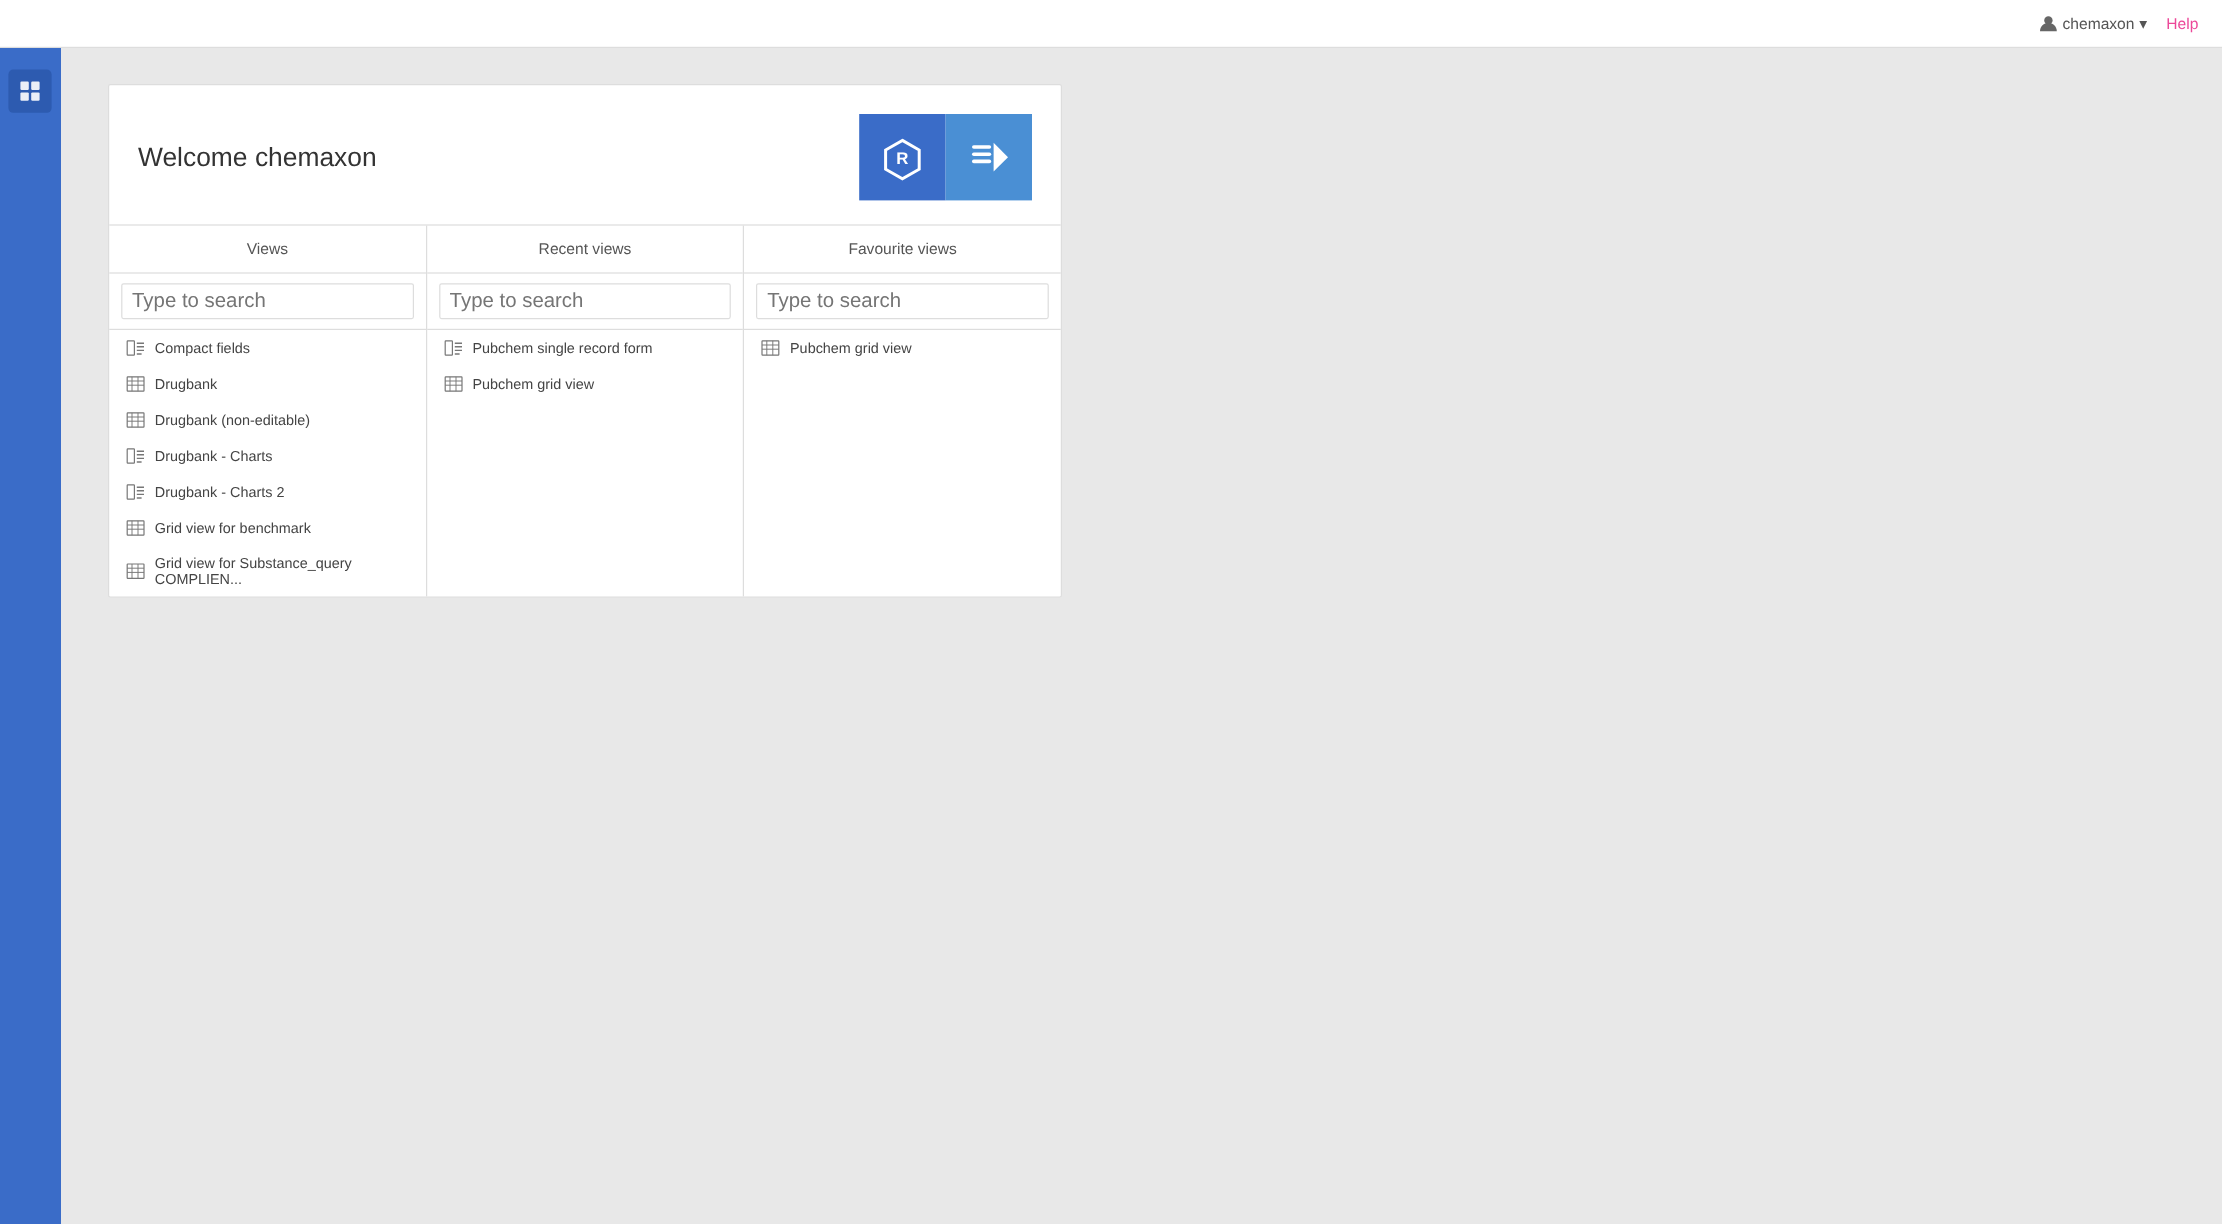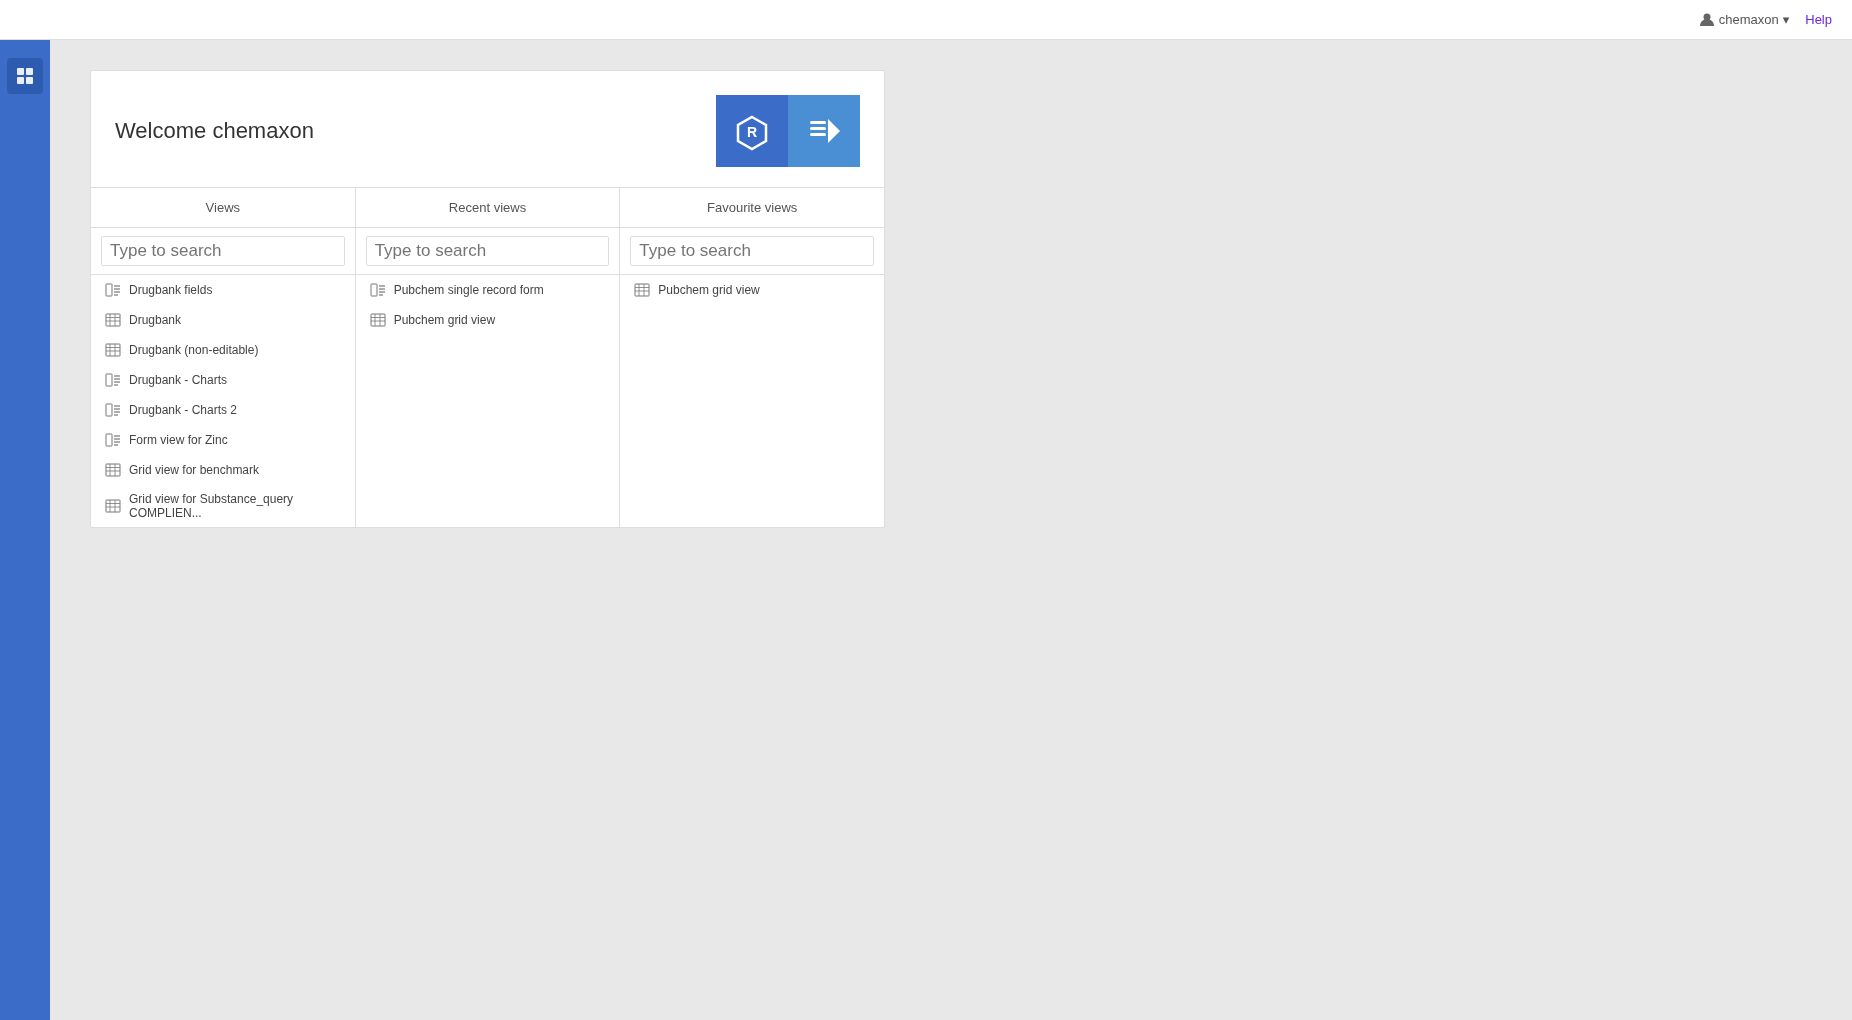--- a/index.html
+++ b/index.html
@@ -9,21 +9,21 @@
     #topbar {
       position: fixed; top: 0; left: 0; right: 0; height: 40px;
       background: #fff; border-bottom: 1px solid #ddd;
       display: flex; align-items: center; justify-content: flex-end;
       padding-right: 20px; z-index: 100;
     }
     #topbar .user-area {
       display: flex; gap: 16px; font-size: 13px; color: #555;
     }
     #topbar .user-name { display: flex; align-items: center; gap: 4px; cursor: pointer; }
-    #topbar .help-link { color: #6d28d9; cursor: pointer; }
+    #topbar .help-link { color: #ec4899; cursor: pointer; }
 
     
     #sidebar {
       position: fixed; top: 0; left: 0; bottom: 0; width: 50px;
       background: #3a6cc8; display: flex; flex-direction: column; align-items: center;
       padding-top: 8px; gap: 10px; z-index: 99;
     }
     #sidebar .logo {
       width: 36px; height: 36px; display: flex; align-items: center; justify-content: center;
       cursor: pointer;
@@ -169,21 +169,21 @@
             <li class="view-item">
               <span class="view-icon">
                 <svg width="16" height="16" viewBox="0 0 16 16" fill="none">
           <rect x="1" y="2" width="6" height="12" rx="0.5" stroke="#777" stroke-width="1"></rect>
           <line x1="9" y1="4" x2="15" y2="4" stroke="#777" stroke-width="1.2"></line>
           <line x1="9" y1="7" x2="15" y2="7" stroke="#777" stroke-width="1.2"></line>
           <line x1="9" y1="10" x2="15" y2="10" stroke="#777" stroke-width="1.2"></line>
           <line x1="9" y1="13" x2="13" y2="13" stroke="#777" stroke-width="1.2"></line>
         </svg>
               </span>
-              <span>Drugbank fields</span>
+              <span>Compact fields</span>
             </li>
             <li class="view-item">
               <span class="view-icon">
                 <svg width="16" height="16" viewBox="0 0 16 16" fill="none">
           <rect x="1" y="2" width="14" height="12" rx="0.5" stroke="#777" stroke-width="1"></rect>
           <line x1="1" y1="5.5" x2="15" y2="5.5" stroke="#777" stroke-width="0.8"></line>
           <line x1="1" y1="9" x2="15" y2="9" stroke="#777" stroke-width="0.8"></line>
           <line x1="5" y1="2" x2="5" y2="14" stroke="#777" stroke-width="0.8"></line>
           <line x1="10" y1="2" x2="10" y2="14" stroke="#777" stroke-width="0.8"></line>
         </svg>
@@ -222,69 +222,57 @@
           <line x1="9" y1="7" x2="15" y2="7" stroke="#777" stroke-width="1.2"></line>
           <line x1="9" y1="10" x2="15" y2="10" stroke="#777" stroke-width="1.2"></line>
           <line x1="9" y1="13" x2="13" y2="13" stroke="#777" stroke-width="1.2"></line>
         </svg>
               </span>
               <span>Drugbank - Charts 2</span>
             </li>
             <li class="view-item">
               <span class="view-icon">
                 <svg width="16" height="16" viewBox="0 0 16 16" fill="none">
+          <rect x="1" y="2" width="14" height="12" rx="0.5" stroke="#777" stroke-width="1"></rect>
+          <line x1="1" y1="5.5" x2="15" y2="5.5" stroke="#777" stroke-width="0.8"></line>
+          <line x1="1" y1="9" x2="15" y2="9" stroke="#777" stroke-width="0.8"></line>
+          <line x1="5" y1="2" x2="5" y2="14" stroke="#777" stroke-width="0.8"></line>
+          <line x1="10" y1="2" x2="10" y2="14" stroke="#777" stroke-width="0.8"></line>
+        </svg>
+              </span>
+              <span>Grid view for benchmark</span>
+            </li>
+            <li class="view-item">
+              <span class="view-icon">
+                <svg width="16" height="16" viewBox="0 0 16 16" fill="none">
+          <rect x="1" y="2" width="14" height="12" rx="0.5" stroke="#777" stroke-width="1"></rect>
+          <line x1="1" y1="5.5" x2="15" y2="5.5" stroke="#777" stroke-width="0.8"></line>
+          <line x1="1" y1="9" x2="15" y2="9" stroke="#777" stroke-width="0.8"></line>
+          <line x1="5" y1="2" x2="5" y2="14" stroke="#777" stroke-width="0.8"></line>
+          <line x1="10" y1="2" x2="10" y2="14" stroke="#777" stroke-width="0.8"></line>
+        </svg>
+              </span>
+              <span>Grid view for Substance_query COMPLIEN...</span>
+            </li>
+          </ul>
+        </div>
+        <div class="views-column">
+          <div class="views-column-header">Recent views</div>
+          <div class="views-search"><input type="text" placeholder="Type to search" style=""></div>
+          <ul class="views-list">
+            <li class="view-item">
+              <span class="view-icon">
+                <svg width="16" height="16" viewBox="0 0 16 16" fill="none">
           <rect x="1" y="2" width="6" height="12" rx="0.5" stroke="#777" stroke-width="1"></rect>
           <line x1="9" y1="4" x2="15" y2="4" stroke="#777" stroke-width="1.2"></line>
           <line x1="9" y1="7" x2="15" y2="7" stroke="#777" stroke-width="1.2"></line>
           <line x1="9" y1="10" x2="15" y2="10" stroke="#777" stroke-width="1.2"></line>
           <line x1="9" y1="13" x2="13" y2="13" stroke="#777" stroke-width="1.2"></line>
         </svg>
               </span>
-              <span>Form view for Zinc</span>
-            </li>
-            <li class="view-item">
-              <span class="view-icon">
-                <svg width="16" height="16" viewBox="0 0 16 16" fill="none">
-          <rect x="1" y="2" width="14" height="12" rx="0.5" stroke="#777" stroke-width="1"></rect>
-          <line x1="1" y1="5.5" x2="15" y2="5.5" stroke="#777" stroke-width="0.8"></line>
-          <line x1="1" y1="9" x2="15" y2="9" stroke="#777" stroke-width="0.8"></line>
-          <line x1="5" y1="2" x2="5" y2="14" stroke="#777" stroke-width="0.8"></line>
-          <line x1="10" y1="2" x2="10" y2="14" stroke="#777" stroke-width="0.8"></line>
-        </svg>
-              </span>
-              <span>Grid view for benchmark</span>
-            </li>
-            <li class="view-item">
-              <span class="view-icon">
-                <svg width="16" height="16" viewBox="0 0 16 16" fill="none">
-          <rect x="1" y="2" width="14" height="12" rx="0.5" stroke="#777" stroke-width="1"></rect>
-          <line x1="1" y1="5.5" x2="15" y2="5.5" stroke="#777" stroke-width="0.8"></line>
-          <line x1="1" y1="9" x2="15" y2="9" stroke="#777" stroke-width="0.8"></line>
-          <line x1="5" y1="2" x2="5" y2="14" stroke="#777" stroke-width="0.8"></line>
-          <line x1="10" y1="2" x2="10" y2="14" stroke="#777" stroke-width="0.8"></line>
-        </svg>
-              </span>
-              <span>Grid view for Substance_query COMPLIEN...</span>
-            </li>
-          </ul>
-        </div>
-        <div class="views-column">
-          <div class="views-column-header">Recent views</div>
-          <div class="views-search"><input type="text" placeholder="Type to search" style=""></div>
-          <ul class="views-list">
-            <li class="view-item">
-              <span class="view-icon">
-                <svg width="16" height="16" viewBox="0 0 16 16" fill="none">
-          <rect x="1" y="2" width="6" height="12" rx="0.5" stroke="#777" stroke-width="1"></rect>
-          <line x1="9" y1="4" x2="15" y2="4" stroke="#777" stroke-width="1.2"></line>
-          <line x1="9" y1="7" x2="15" y2="7" stroke="#777" stroke-width="1.2"></line>
-          <line x1="9" y1="10" x2="15" y2="10" stroke="#777" stroke-width="1.2"></line>
-          <line x1="9" y1="13" x2="13" y2="13" stroke="#777" stroke-width="1.2"></line>
-        </svg>
-              </span>
               <span>Pubchem single record form</span>
             </li>
             <li class="view-item">
               <span class="view-icon">
                 <svg width="16" height="16" viewBox="0 0 16 16" fill="none">
           <rect x="1" y="2" width="14" height="12" rx="0.5" stroke="#777" stroke-width="1"></rect>
           <line x1="1" y1="5.5" x2="15" y2="5.5" stroke="#777" stroke-width="0.8"></line>
           <line x1="1" y1="9" x2="15" y2="9" stroke="#777" stroke-width="0.8"></line>
           <line x1="5" y1="2" x2="5" y2="14" stroke="#777" stroke-width="0.8"></line>
           <line x1="10" y1="2" x2="10" y2="14" stroke="#777" stroke-width="0.8"></line>

